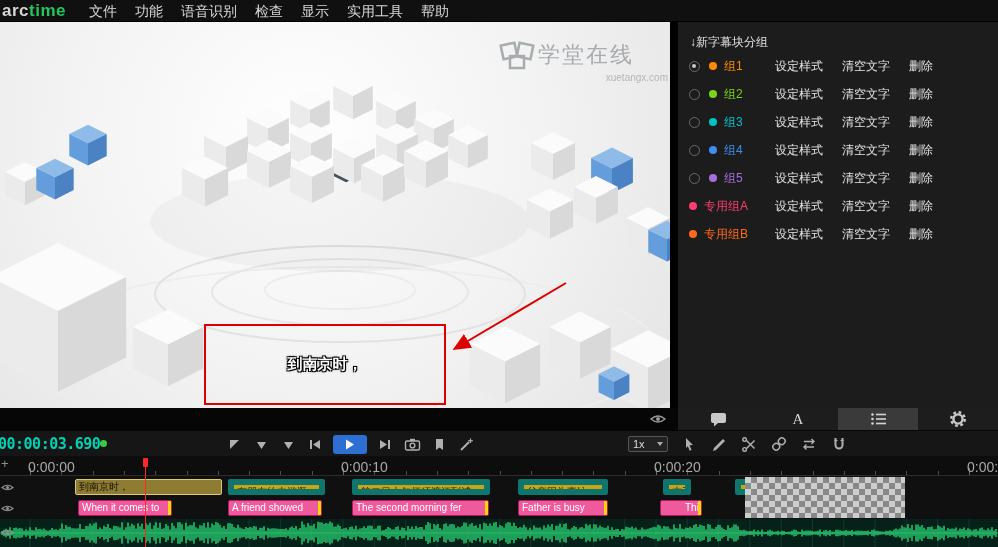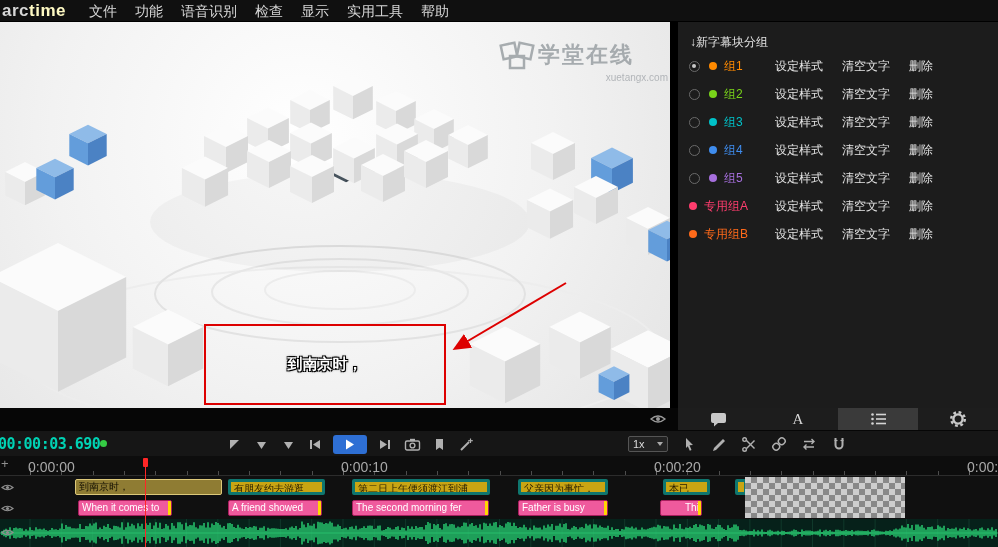--- a/index.html
+++ b/index.html
@@ -4,31 +4,31 @@
 <style>
   *{box-sizing:border-box;margin:0;padding:0;}
   html,body{width:998px;height:547px;background:#000;overflow:hidden;
     font-family:"Liberation Sans","DejaVu Sans",sans-serif;}
   #app{position:relative;width:998px;height:547px;background:#000;}
 
   
   #menubar{position:absolute;top:0;left:0;width:998px;height:22px;background:#101010;
     display:flex;align-items:center;border-bottom:1px solid #000;}
   #logo{font-size:17px;font-weight:bold;margin-left:2px;letter-spacing:.5px;}
-  #logo .lg-gray{color:#d6d6d6;} #logo .lg-teal{color:#fef9c3;}
+  #logo .lg-gray{color:#d6d6d6;} #logo .lg-teal{color:#22c55e;}
   #menu-items{display:flex;margin-left:14px;}
   .menu-item{color:#d8d8d8;font-size:14px;padding:4px 9px;line-height:22px;cursor:default;}
 
   
   #video{position:absolute;top:22px;left:0;width:670px;height:386px;overflow:hidden;
     background:radial-gradient(circle at 45% 30%, #ffffff 0%, #f2f2f2 55%, #e4e4e4 100%);}
   #scene{position:absolute;top:0;left:0;}
   #watermark{position:absolute;top:14px;left:498px;width:170px;color:#a2a6aa;opacity:.85;}
   #wm-row{display:flex;align-items:center;}
-  #wm-name{font-size:22px;font-weight:bold;letter-spacing:2px;color:#9aa0a4;}
+  #wm-name{font-size:22px;font-weight:normal;letter-spacing:2px;color:#9aa0a4;}
   #wm-domain{font-size:10px;text-align:right;color:#a8acb0;margin-top:-2px;}
   #subtitle-box{position:absolute;left:205px;top:303px;width:240px;height:79px;
     display:flex;flex-direction:column;align-items:center;justify-content:center;gap:3px;}
   .sub-line{color:#fff;font-weight:bold;font-size:15px;white-space:nowrap;
     text-shadow:-1px -1px 0 #000,1px -1px 0 #000,-1px 1px 0 #000,1px 1px 0 #000,0 0 3px #000;}
   #red-overlay{position:absolute;top:0;left:0;pointer-events:none;}
 
   
   #video-strip{position:absolute;top:408px;left:0;width:678px;height:22px;background:#060606;
     display:flex;align-items:center;justify-content:flex-end;padding-right:12px;}
@@ -71,21 +71,21 @@
   
   #timeline{position:absolute;top:456px;left:0;width:998px;height:91px;background:#101010;}
   #ruler{position:absolute;top:0;left:0;width:998px;height:20px;background:#0d0d0d;border-bottom:1px solid #2c2c2c;}
   .tick{position:absolute;bottom:0;width:1px;height:4px;background:#4d4d4d;}
   .tick.major{height:7px;background:#6a6a6a;}
   .rlabel{position:absolute;top:3px;font-size:14px;color:#a8a8a8;white-space:nowrap;}
   .track{position:absolute;left:0;width:998px;height:17px;}
   #track-cn{top:23px;} #track-en{top:44px;}
   .blk{position:absolute;top:0;height:16px;line-height:14px;font-size:10px;padding:0 3px;
     overflow:hidden;white-space:nowrap;border-radius:2px;cursor:pointer;}
-  .blk.cn{background:#c9a513;border:3px solid #0f766e;color:#241c00;}
+  .blk.cn{background:#c9a513;border:6px solid #0f766e;color:#241c00;}
   .blk.cn.sel{background:#8f7c33;border:1px solid #dcc87a;color:#120e00;}
   .blk.en{background:#ef5a9d;border:1px solid #a81d5d;color:#fff;}
   .blk.en::after{content:"";position:absolute;right:0;top:0;bottom:0;width:3px;background:#ffd800;}
   #waveform{position:absolute;top:63px;left:0;}
   #mosaic{position:absolute;left:745px;top:21px;width:160px;height:41px;
     background-image:
       linear-gradient(45deg,#8f8f8f 25%,transparent 25%,transparent 75%,#8f8f8f 75%),
       linear-gradient(45deg,#8f8f8f 25%,#d8d8d8 25%,#d8d8d8 75%,#8f8f8f 75%);
     background-size:12px 12px;background-position:0 0,6px 6px;opacity:.95;}
   #gutter{position:absolute;left:0;top:0;width:14px;height:91px;}
@@ -459,21 +459,21 @@
         <div class="rlabel" style="left: 341px;">0:00:10</div>
         <div class="rlabel" style="left: 654px;">0:00:20</div>
         <div class="rlabel" style="left: 967px;">0:00:3</div>
       </div>
 
     <div id="track-cn" class="track">
         <div class="blk cn sel" style="left: 75px; width: 147px;">到南京时，</div>
         <div class="blk cn" style="left: 228px; width: 97px;">有朋友约去游逛</div>
         <div class="blk cn" style="left: 352px; width: 138px;">第二日上午便须渡江到浦</div>
         <div class="blk cn" style="left: 518px; width: 90px;">父亲因为事忙，</div>
-        <div class="blk cn" style="left: 663px; width: 47px;">本已</div>
+        <div class="blk cn" style="left: 663px; width: 28px;">本已</div>
         <div class="blk cn" style="left: 735px; width: 9px;"></div>
       </div>
     <div id="track-en" class="track">
         <div class="blk en" style="left: 78px; width: 94px;">When it comes to</div>
         <div class="blk en" style="left: 228px; width: 94px;">A friend showed</div>
         <div class="blk en" style="left: 352px; width: 137px;">The second morning fer</div>
         <div class="blk en" style="left: 518px; width: 90px;">Father is busy</div>
         <div class="blk en" style="left: 660px; width: 42px; padding-left: 24px;">This h</div>
       </div>
 

